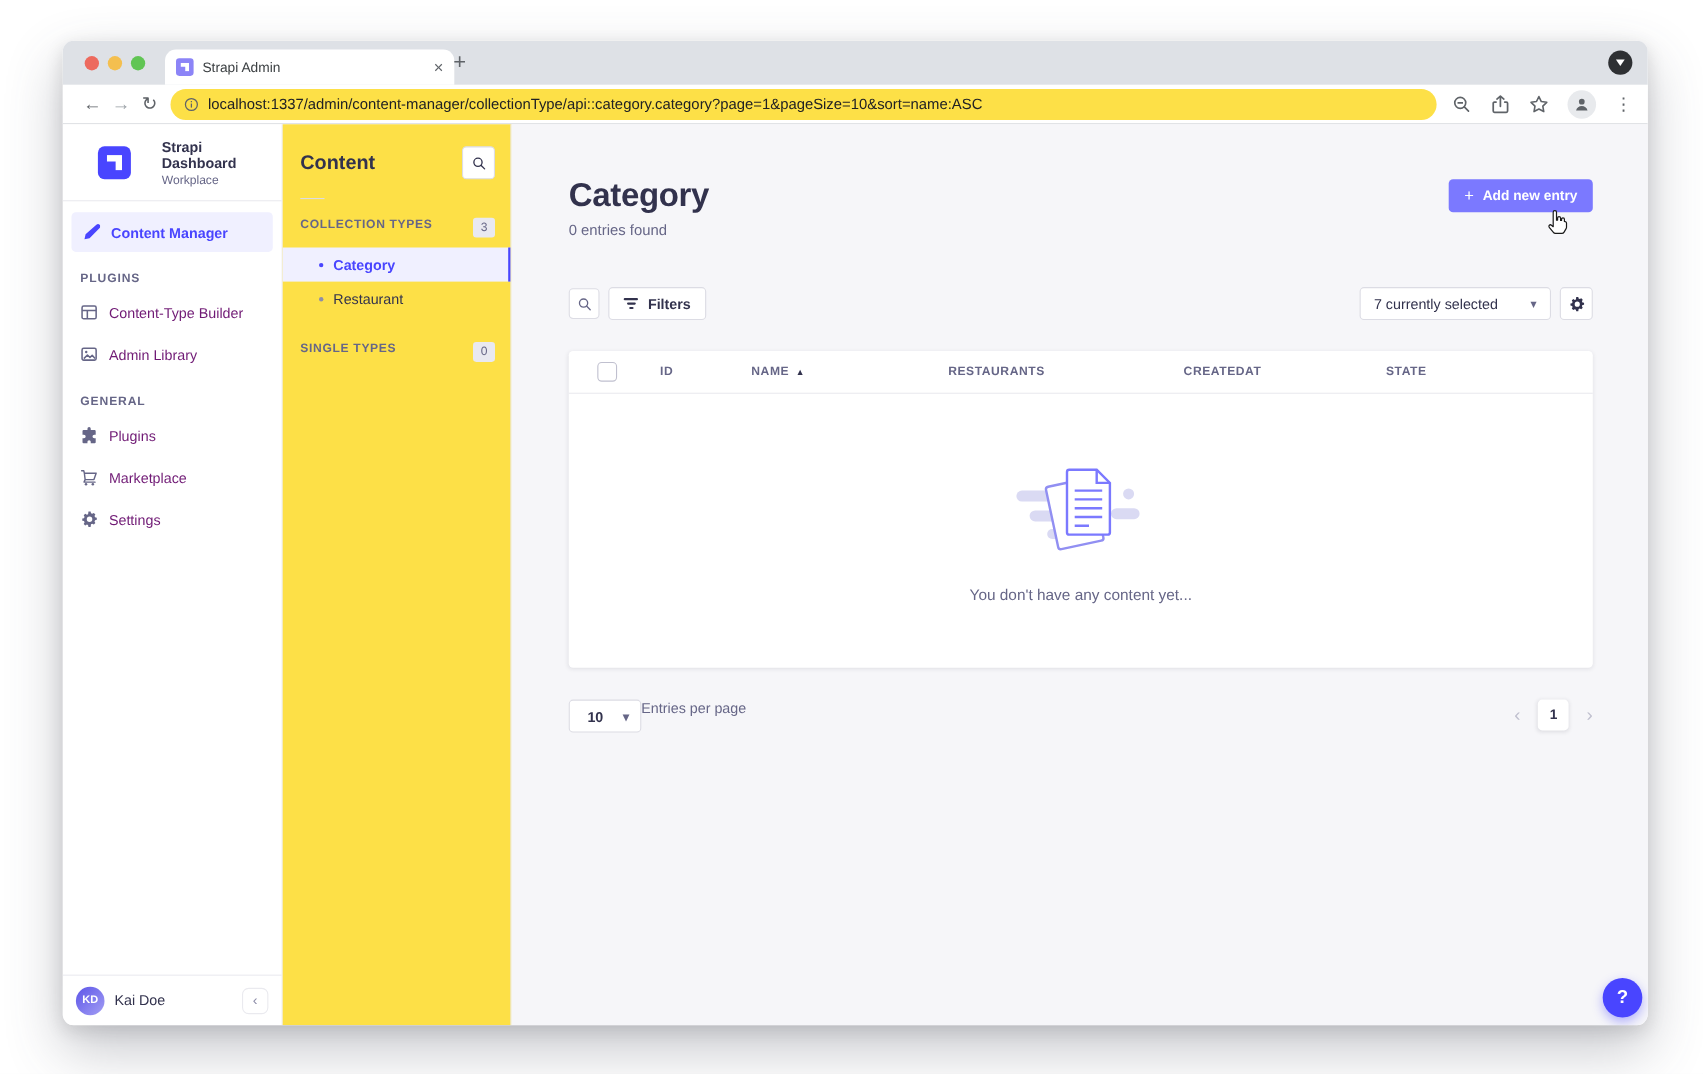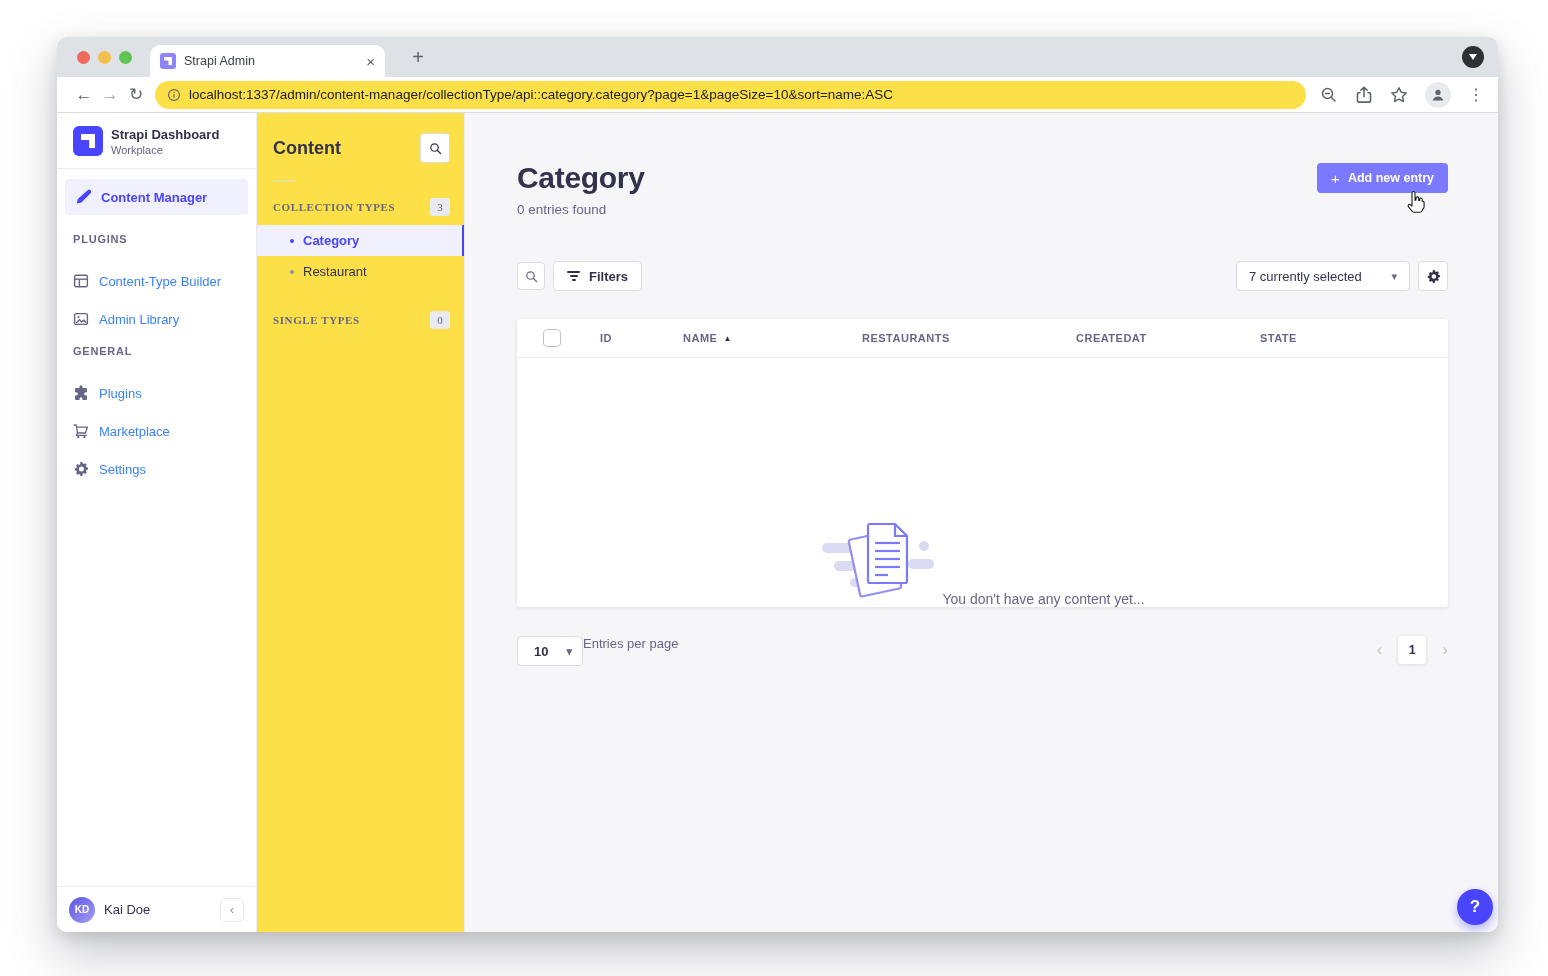--- a/index.html
+++ b/index.html
@@ -7,21 +7,21 @@
 
   .window { position:absolute; left:57px; top:37px; width:1441px; height:895px;
     border-radius:10px; overflow:hidden; background:#fff;
     box-shadow:0 22px 50px rgba(70,74,90,.30), 0 5px 16px rgba(0,0,0,.12); }
 
   
   .tabstrip { position:relative; height:40px; background:#dee1e6; }
   .traffic { position:absolute; left:20px; top:14px; display:flex; gap:8px; }
   .traffic span { width:13px; height:13px; border-radius:50%; }
   .t-red{background:#ed6a5e}.t-yellow{background:#f4bf4f}.t-green{background:#61c554}
-  .tab { position:absolute; left:93px; top:8px; width:235px; height:32px; background:#fff;
+  .tab { position:absolute; left:93px; top:8px; width:263px; height:32px; background:#fff;
     border-radius:10px 10px 0 0; display:flex; align-items:center; padding:0 10px; gap:8px; }
   .favicon { width:16px; height:16px; border-radius:3px; background:#8c84f7; position:relative; flex:0 0 16px;}
   .favicon:after{content:"";position:absolute;left:4px;top:4px;width:8px;height:8px;background:#fff;clip-path:polygon(0 0,100% 0,100% 100%,55% 100%,55% 45%,0 45%);}
   .tab-title { flex:1; font-size:12.5px; color:#3c4043; white-space:nowrap; overflow:hidden; }
   .tab-close { font-size:15px; color:#5f6368; cursor:default; }
   .newtab { position:absolute; left:348px; top:7px; width:26px; height:26px; display:flex;align-items:center;justify-content:center; font-size:20px; color:#5f6368; }
   .recbtn { position:absolute; right:14px; top:9px; width:22px; height:22px; border-radius:50%; background:#2e3033; display:flex; align-items:center; justify-content:center; }
   .recbtn i { width:0;height:0;border-left:4px solid transparent;border-right:4px solid transparent;border-top:6px solid #fff; }
 
   .toolbar { height:36px; background:#fff; display:flex; align-items:center; padding:0 14px; border-bottom:1px solid #dadce0; }
@@ -32,42 +32,42 @@
   .urltext { font-size:13.5px; color:#202124; white-space:nowrap; overflow:hidden; }
   .tb-icons { display:flex; align-items:center; gap:17px; padding-left:4px; }
   .tb-icons svg { display:block; }
   .avatar-chip { width:26px; height:26px; border-radius:50%; background:#e8eaed; display:flex; align-items:center; justify-content:center; }
   .kebab { font-size:16px; color:#5f6368; letter-spacing:0; }
 
   
   .app { display:flex; height:819px; }
 
   .leftnav { width:200px; background:#fff; border-right:1px solid #eaeaef; display:flex; flex-direction:column; }
-  .brand { display:flex; align-items:center; gap:8px; padding:13px 16px 12px; }
+  .brand { display:flex; align-items:center; gap:28px; padding:13px 32px 12px; }
   .logo { width:30px; height:30px; border-radius:6px; background:#4945ff; position:relative; flex:0 0 30px;}
   .logo:after{content:"";position:absolute;left:8px;top:8px;width:14px;height:14px;background:#fff;clip-path:polygon(0 0,100% 0,100% 100%,58% 100%,58% 42%,0 42%);}
   .brand-title { font-size:13px; font-weight:700; color:#32324d; }
   .brand-sub { font-size:11px; color:#666687; margin-top:2px; }
   .hr { height:1px; background:#eaeaef; }
   .nav-pad { padding:10px 8px 0; }
   .nav-item-main { height:36px; border-radius:4px; background:#f0f0ff; display:flex; align-items:center; gap:10px; padding:0 10px; color:#4945ff; font-size:13px; font-weight:600; }
   .sec-label { padding:18px 16px 6px; font-size:11px; font-weight:700; letter-spacing:.8px; color:#666687; }
-  .nav-item { height:38px; display:flex; align-items:flex-end; gap:10px; padding:0 16px; font-size:13px; color:#3b82f6; }
+  .nav-item { height:38px; display:flex; align-items:center; gap:10px; padding:0 16px; font-size:13px; color:#701a75; }
   .nav-item svg, .nav-item-main svg { flex:0 0 16px; }
   .leftnav-foot { margin-top:auto; border-top:1px solid #eaeaef; height:46px; display:flex; align-items:center; padding:0 12px; gap:9px; }
   .kd { width:26px; height:26px; border-radius:50%; background:linear-gradient(135deg,#5c55e8,#a39ef4); color:#fff; font-size:10px; font-weight:700; display:flex; align-items:center; justify-content:center; }
   .kd-name { font-size:13px; color:#32324d; }
   .collapse-btn { margin-left:auto; width:24px; height:24px; border:1px solid #eaeaef; border-radius:6px; background:#fff; color:#8e8ea9; font-size:13px; display:flex; align-items:center; justify-content:center; }
 
   .subnav { width:208px; background:#fde047; border-right:1px solid #eaeaef; }
   .subnav-head { display:flex; align-items:center; justify-content:space-between; padding:20px 14px 0 16px; }
   .subnav-title { font-size:18px; font-weight:700; color:#32324d; }
   .sq-btn { width:30px; height:30px; background:#fff; border:1px solid #dcdce4; border-radius:4px; display:flex; align-items:center; justify-content:center; }
   .mini-div { width:22px; height:1px; background:#dcdce4; margin:17px 16px 2px; }
-  .group-head { display:flex; align-items:center; justify-content:space-between; padding:15px 14px 9px 16px;font-family:Liberation Serif, serif; }
+  .group-head { display:flex; justify-content:space-between; padding:15px 14px 9px 16px; }
   .group-label { font-size:11px; font-weight:700; letter-spacing:.6px; color:#666687; }
   .badge { min-width:20px; height:18px; padding:0 5px; background:#e9e9f0; border-radius:3px; font-size:11px; color:#666687; display:flex; align-items:center; justify-content:center; }
   .ct-item { height:31px; display:flex; align-items:center; gap:9px; padding-left:33px; font-size:13px; color:#32324d; }
   .ct-item .dot { width:4px; height:4px; border-radius:50%; background:#8e8ea9; }
   .ct-item.sel { background:#f0f0ff; border-right:2px solid #4945ff; color:#4945ff; font-weight:600; }
   .ct-item.sel .dot { background:#4945ff; }
 
   .main { flex:1; background:#f6f6f9; padding:48px 50px 0 52px; min-width:0; }
   .main-head { display:flex; align-items:flex-start; justify-content:space-between; }
   .page-title { font-size:30px; font-weight:700; color:#32324d; letter-spacing:-.3px; }
@@ -88,21 +88,21 @@
   .gear-btn { width:30px; height:30px; background:#fff; border:1px solid #dcdce4; border-radius:4px; display:flex; align-items:center; justify-content:center; color:#32324d; }
 
   .panel { margin-top:28px; background:#fff; border-radius:4px; box-shadow:0 1px 4px rgba(33,33,52,.1); height:288px; display:flex; flex-direction:column; }
   .thead { height:39px; display:flex; align-items:center; padding:0 26px; border-bottom:1px solid #eaeaef; }
   .checkbox { width:18px; height:18px; border:1px solid #c0c0cf; border-radius:4px; background:#fff; }
   .th { font-size:11px; font-weight:700; letter-spacing:.5px; color:#666687; }
   .th-check{width:57px; display:flex;}
   .th-id{width:83px}.th-name{width:179px; display:flex; align-items:center; gap:6px;}
   .th-rest{width:214px}.th-created{width:184px}.th-state{flex:1}
   .sort-arrow { font-size:8px; color:#32324d; }
-  .tbody { flex:1; display:flex; flex-direction:row; align-items:flex-end; justify-content:center; }
+  .tbody { flex:1; display:flex; flex-direction:column; align-items:center; justify-content:center; }
   .empty-text { font-size:14px; color:#666687; margin-top:22px; }
 
   .pagerow { margin-top:29px; display:flex; align-items:flex-start; }
   .size-select { width:66px; height:30px; background:#fff; border:1px solid #dcdce4; border-radius:4px; display:flex; align-items:center; padding:0 10px 0 16px; font-size:13px; font-weight:600; color:#32324d; }
   .size-select .caret { margin-left:auto; color:#666687; font-size:11px; }
   .page-label { font-size:13px; color:#666687; }
   .pager { margin-left:auto; display:flex; align-items:center; gap:16px; }
   .pg-chev { color:#c0c0cf; font-size:17px; }
   .pg-num { width:28px; height:28px; background:#fff; border-radius:4px; box-shadow:0 1px 4px rgba(33,33,52,.12); font-size:12.5px; font-weight:700; color:#32324d; display:flex; align-items:center; justify-content:center; }
 

